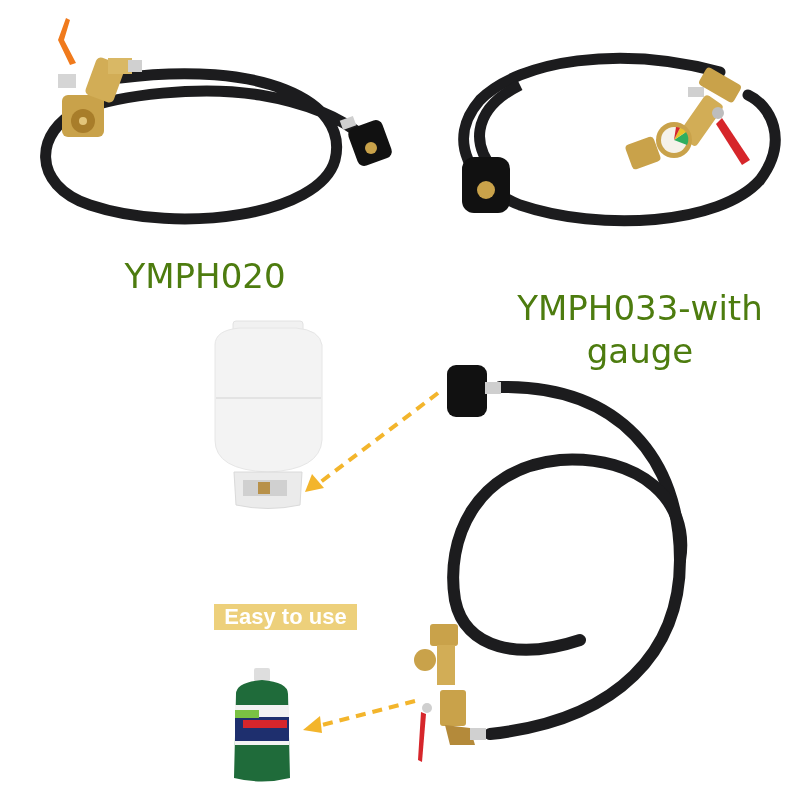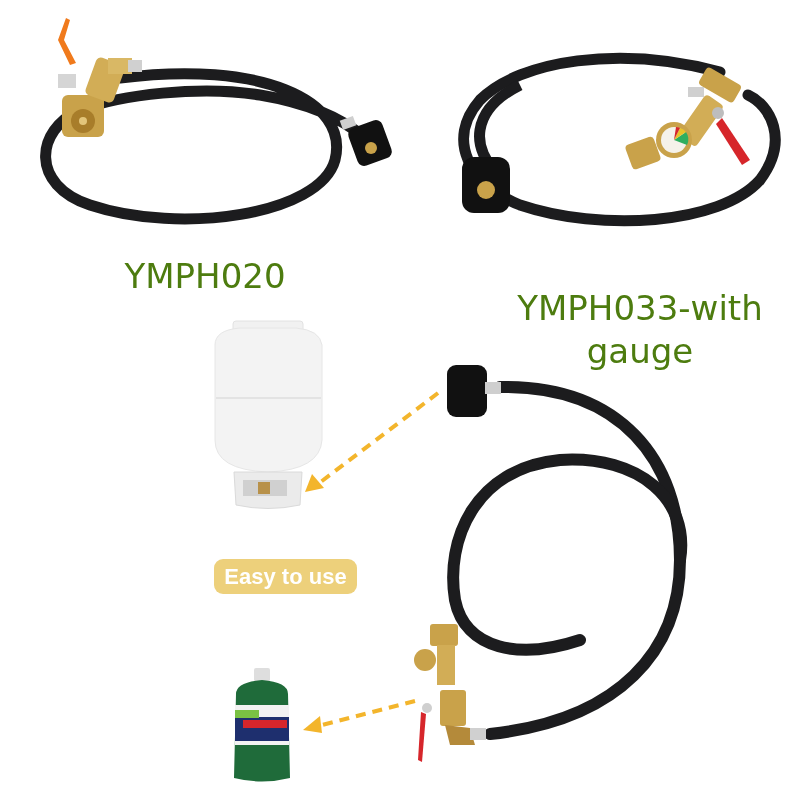--- a/index.html
+++ b/index.html
@@ -1,23 +1,23 @@
 <!DOCTYPE html>
 <html><head>
 <meta charset="utf-8">
 <style>
   html, body { margin:0; padding:0; background:#ffffff; }
   body { width:800px; height:800px; position:relative; overflow:hidden; font-family:"DejaVu Sans", sans-serif; }
   .abs { position:absolute; }
   .label { color:#4d7c0f; font-family:"DejaVu Sans", sans-serif; font-weight:normal; text-align:center; line-height:1.25; }
   .label-a { left:110px; top:255px; width:190px; font-size:34px; }
   .label-b { left:490px; top:250px; width:300px; font-size:34px;margin-top:37px; }
-  .badge { left:214px; top:559px; width:143px; height:35px; background:#edd07b; color:#ffffff;
+  .badge { left:214px; top:604px; width:143px; height:26px; background:#edd07b; color:#ffffff;
            font-family:"Liberation Sans", sans-serif; font-weight:bold; font-size:22px;
-           display:flex; align-items:center; justify-content:center;border-radius:9px; }
+           display:flex; align-items:center; justify-content:center; }
   svg { position:absolute; overflow:visible; }
 </style>
 </head>
 <body>
 
 <svg width="800" height="800" style="left:0;top:0;">
 
   <path d="M120,78 C260,60 350,100 335,160 C320,215 180,235 90,205 C30,185 35,130 80,110 C120,95 200,85 260,95 C320,105 350,125 365,138" fill="none" stroke="#1c1c1e" stroke-width="11" stroke-linecap="round"></path>
 
   <g>

